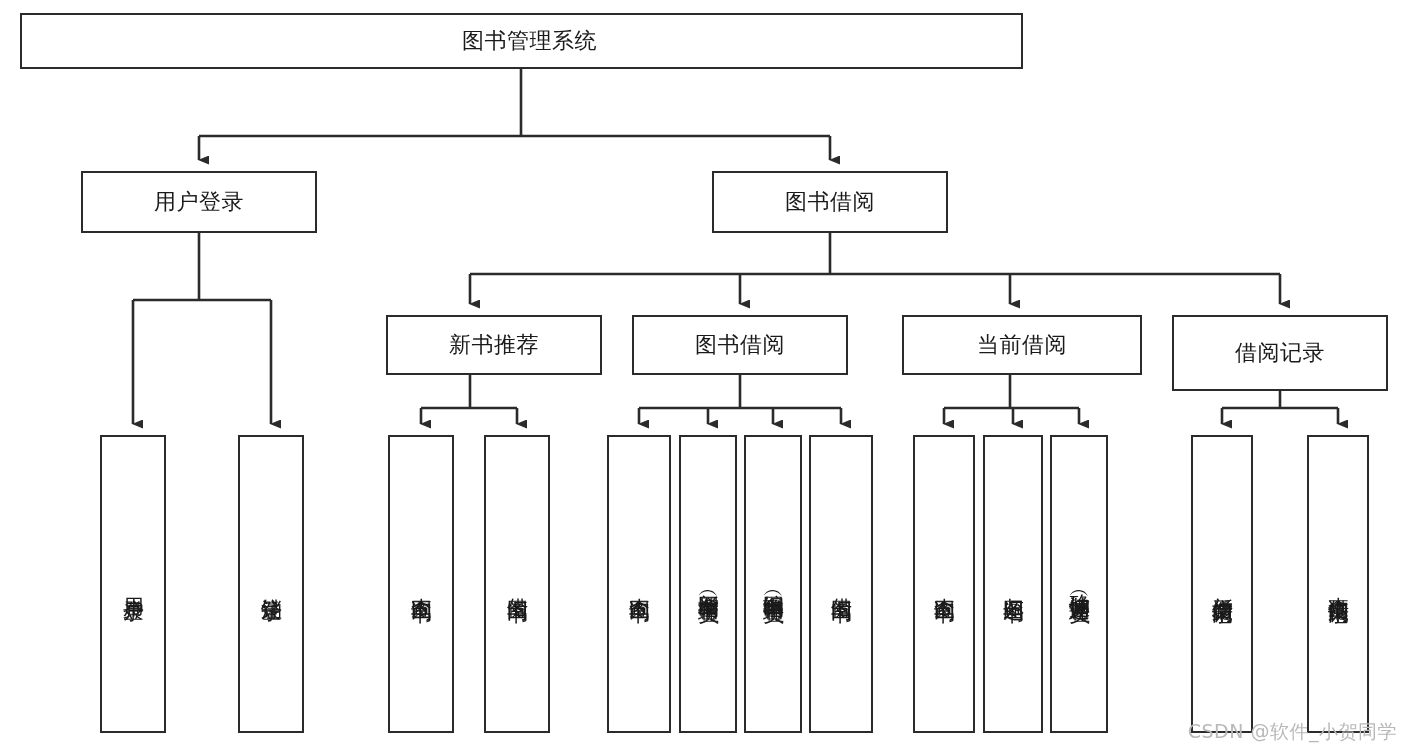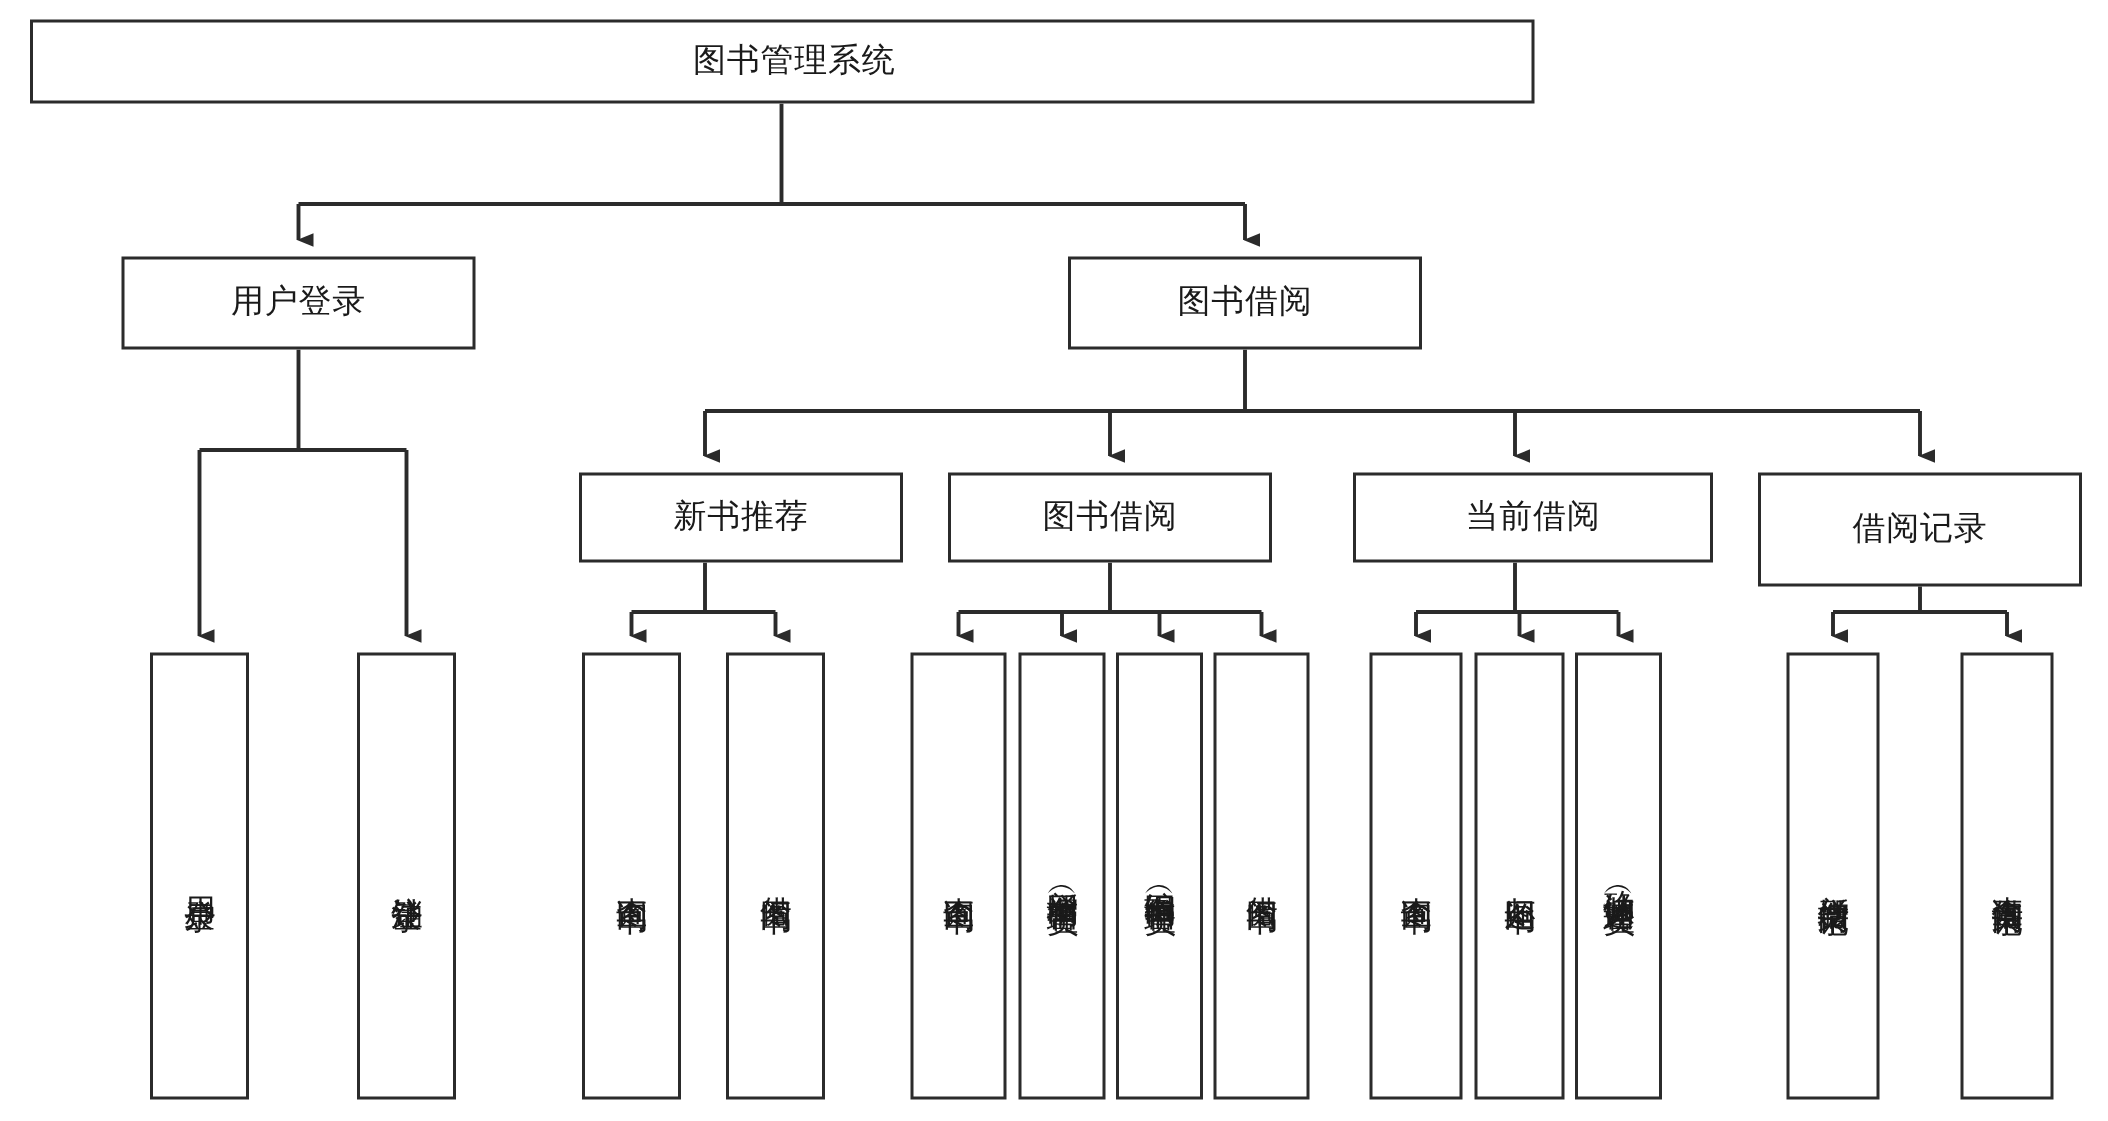--- a/index.html
+++ b/index.html
@@ -182,13 +182,14 @@
         <span class="label">确认归还（管理员）</span>
       </div>
       <div class="node vert" style="left: 1191px; top: 435px; width: 62px; height: 298px;">
         <span class="label">新增借阅记录</span>
       </div>
       <div class="node vert" style="left: 1307px; top: 435px; width: 62px; height: 298px;">
         <span class="label">查询借阅记录</span>
       </div>
     </div>
 
+  <div class="watermark">CSDN @软件_小贺同学</div>
 </div>
 
 </body></html>

